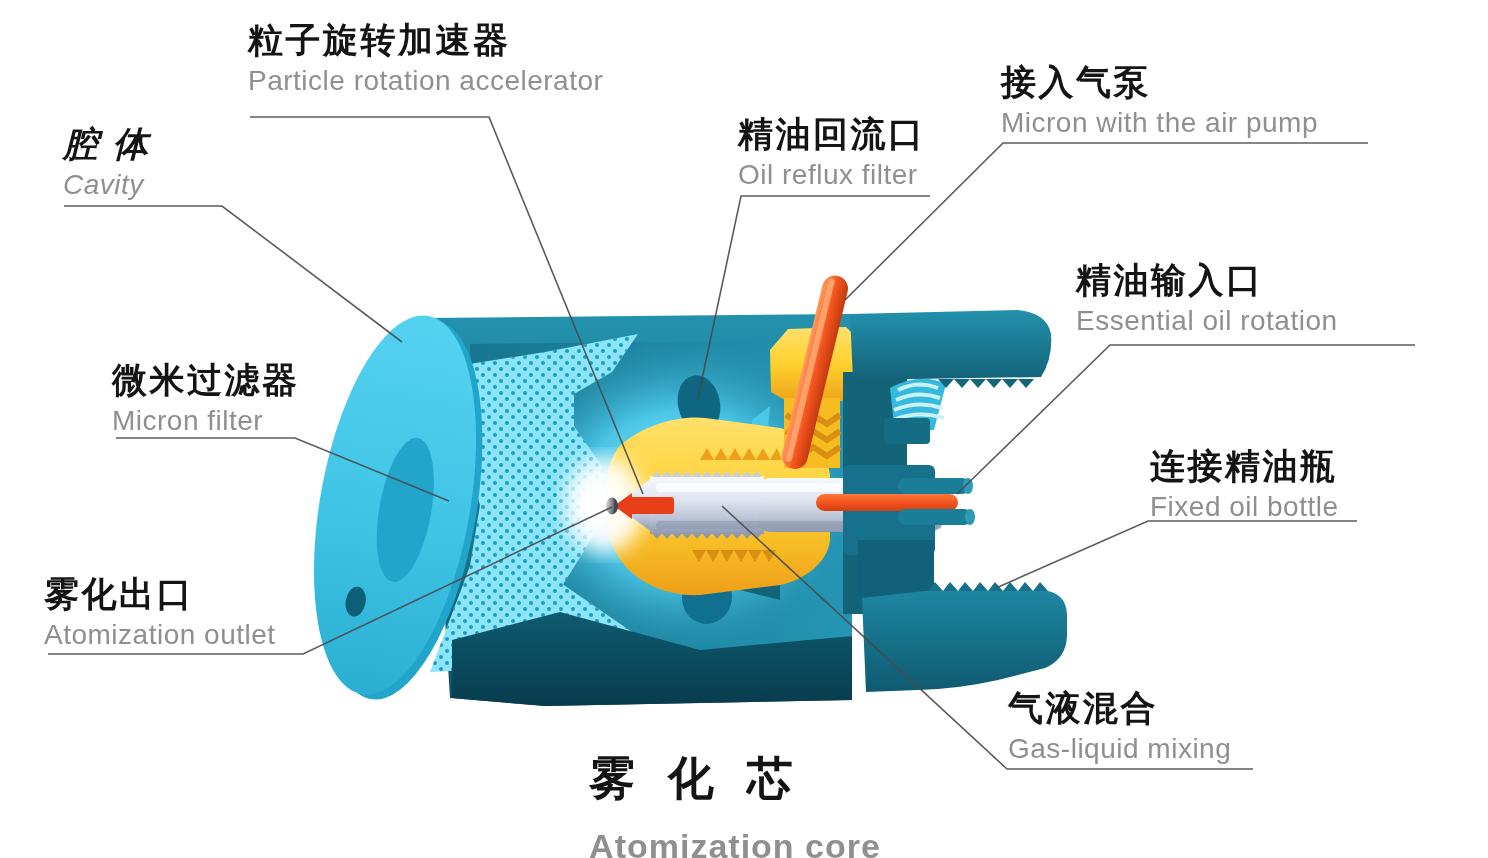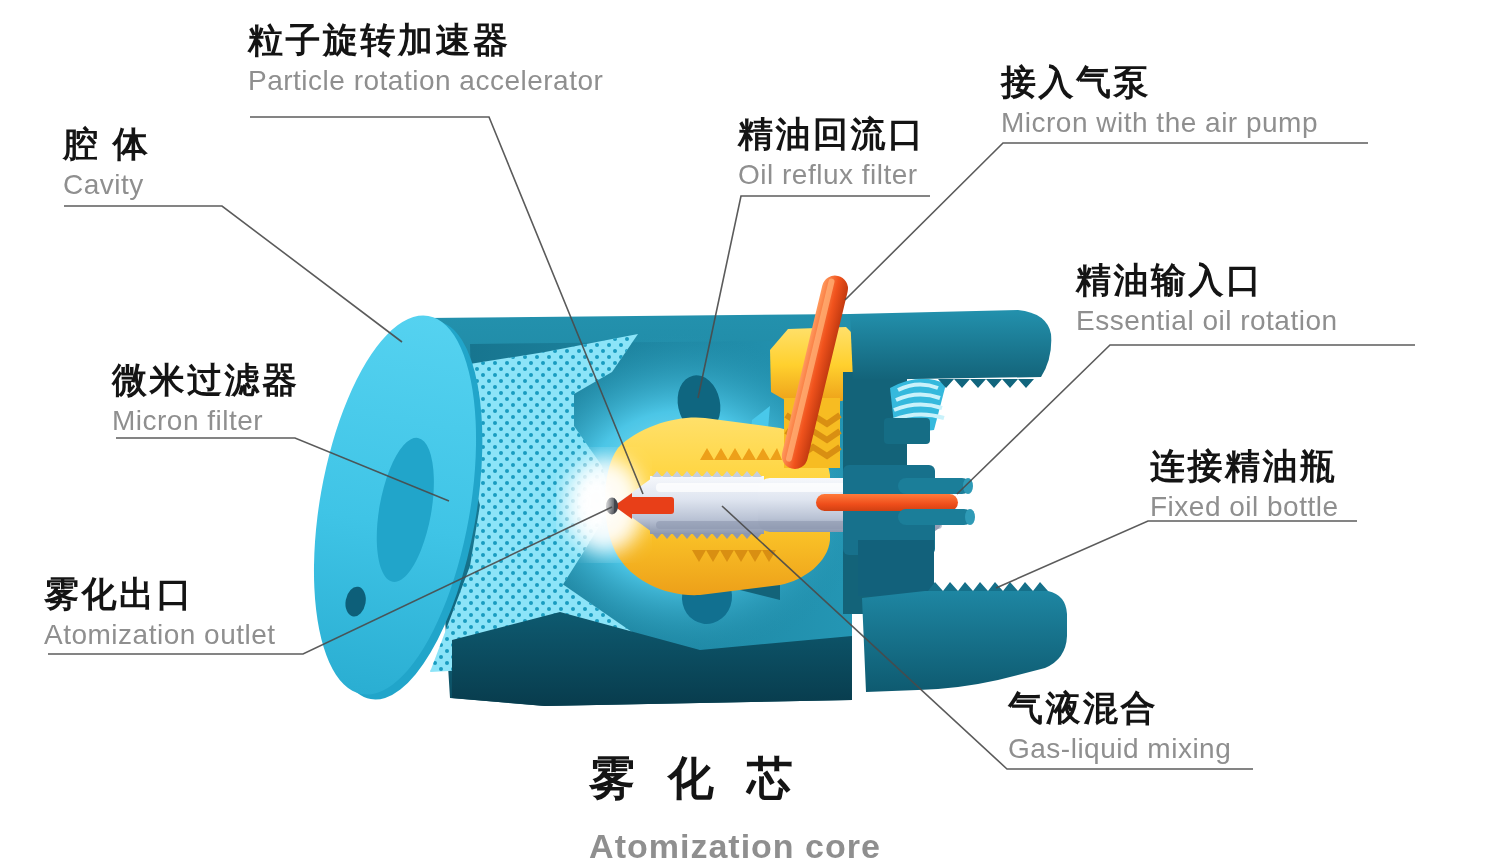--- a/index.html
+++ b/index.html
@@ -201,21 +201,21 @@
     <polyline points="1357,521 1148,521 996,588"></polyline>
     <polyline points="48,654 303,654 612,507"></polyline>
     <polyline points="1253,769 1007,769 722,506"></polyline>
   </g>
 </svg>
 
 <div class="label" style="left:248px;top:20px;">
   <div class="zh">粒子旋转加速器</div>
   <div class="en">Particle rotation accelerator</div>
 </div>
-<div class="label" style="left:63px;top:124px;">
+<div class="label" style="left:63px;top:124px;font-style:italic;">
   <div class="zh">腔 体</div>
   <div class="en">Cavity</div>
 </div>
 <div class="label" style="left:738px;top:114px;">
   <div class="zh">精油回流口</div>
   <div class="en">Oil reflux filter</div>
 </div>
 <div class="label" style="left:1001px;top:62px;">
   <div class="zh">接入气泵</div>
   <div class="en">Micron with the air pump</div>

